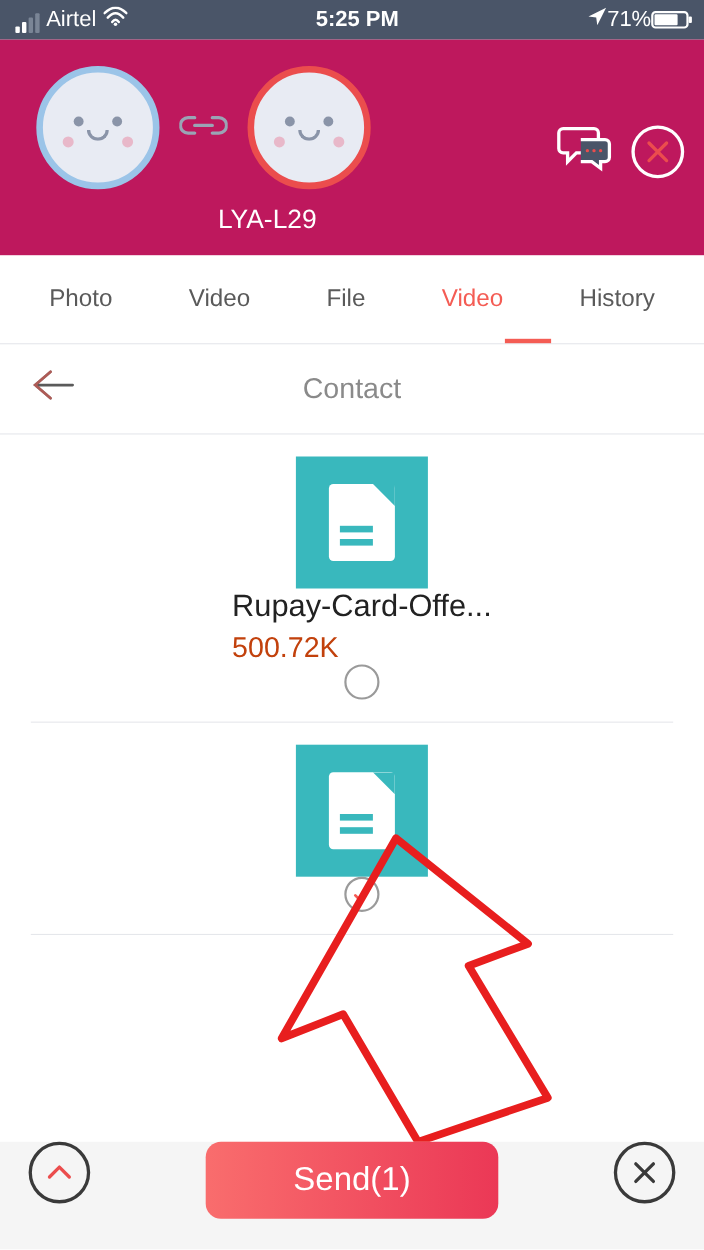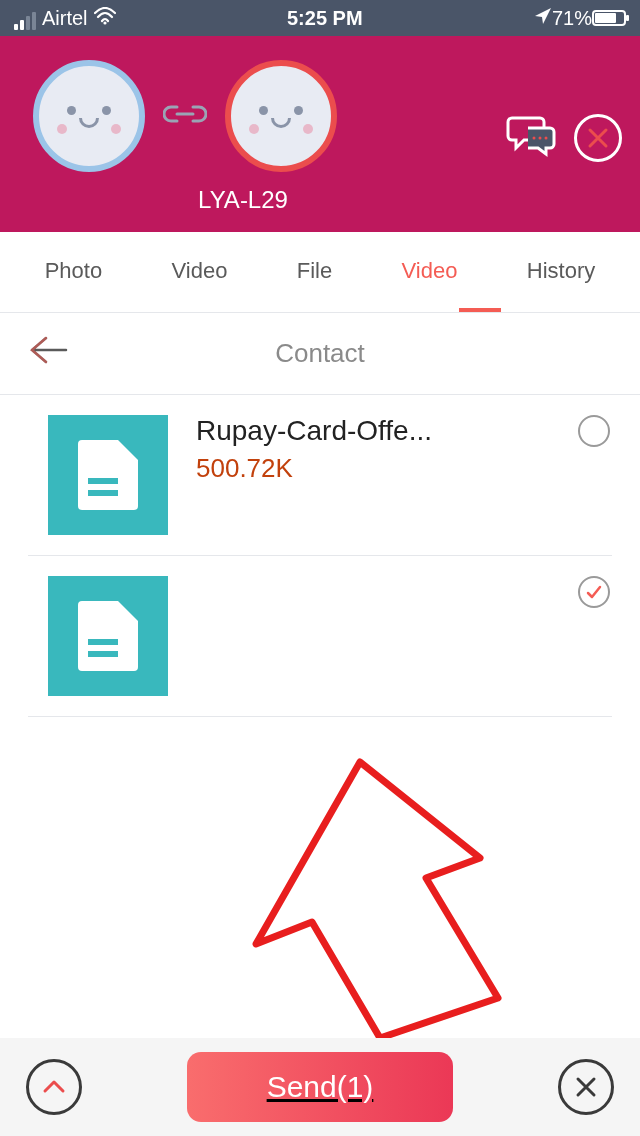--- a/index.html
+++ b/index.html
@@ -36,37 +36,37 @@
   .tabs { display:flex; justify-content:space-around; padding:26px 10px 14px 10px; border-bottom:1px solid #e5e7eb; position:relative;}
   .tab { font-size:22px; color:#5a5a5a; cursor:pointer; padding-bottom:14px;}
   .tab.active { color:#f45c54; }
   .tab-underline { position:absolute; height:4px; background:#f45c54; bottom:0; }
 
   .previous-row { display:flex; align-items:center; padding:22px 28px; border-bottom:1px solid #e5e7eb;}
   .back-arrow { color:#f45c54; font-size:28px; }
   .previous-label { flex:1; text-align:center; font-size:26px; color:#8a8a8a; margin-left:-40px;}
 
   .file-list { }
-  .file-row { display:flex; padding:20px 30px 20px 48px; border-bottom:1px solid #e5e7eb; gap:28px; margin:0 28px;}
+  .file-row { display:flex; align-items:center; padding:20px 30px 20px 48px; border-bottom:1px solid #e5e7eb; margin:0 28px;flex-direction:column;}
   .file-row:first-child{ margin-left:0; margin-right:28px; padding-left:48px; border-bottom:1px solid #e5e7eb; margin:0 28px;}
   .file-list .file-row { margin-left:28px; margin-right:28px; padding-left:20px; padding-right:2px;}
   .file-thumb { width:120px; height:120px; background:#39b8bd; display:flex; align-items:center; justify-content:center; flex-shrink:0;}
   .doc-icon { width:60px; height:70px; background:#fff; border-radius:4px; position:relative;}
   .doc-icon::before{content:''; position:absolute; right:0; top:0; width:20px; height:20px; background:#39b8bd; clip-path:polygon(0 0,100% 100%,100% 0);}
   .doc-icon::after{content:''; position:absolute; left:10px; top:38px; width:30px; height:6px; background:#39b8bd; box-shadow:0 12px 0 #39b8bd;}
   .file-info { flex:1; min-width:0;}
   .file-name { font-size:28px; color:#222; white-space:nowrap; overflow:hidden; text-overflow:ellipsis; margin-bottom:6px;}
   .file-size { font-size:26px; color:#c2410c;}
   .file-check { width:32px; height:32px; border:2px solid #9a9a9a; border-radius:50%; display:flex; align-items:center; justify-content:center; flex-shrink:0;}
   .file-check.checked { border-color:#9a9a9a;}
   .file-check.checked svg { stroke:#f45c54; }
 
   .annotation-arrow { position:absolute; pointer-events:none; }
 
-  .bottom-bar { position:absolute; bottom:0; left:0; right:0; height:98px; background:#f5f5f5; display:flex; align-items:center; justify-content:space-between; padding:0 26px;text-decoration:underline;}
+  .bottom-bar { position:absolute; bottom:0; left:0; right:0; height:98px; background:#f5f5f5; display:flex; align-items:flex-start; justify-content:space-between; padding:0 26px;}
   .expand-circle { width:56px; height:56px; border:3px solid #3a3a3a; border-radius:50%; display:flex; align-items:center; justify-content:center;}
   .expand-circle svg { stroke:#eb4d4d; }
   .send-btn { background:linear-gradient(90deg,#f96d6d,#eb3856); color:#fff; font-size:30px; font-weight:500; padding:18px 80px; border:none; border-radius:14px; cursor:pointer;}
   .cancel-circle { width:56px; height:56px; border:3px solid #3a3a3a; border-radius:50%; display:flex; align-items:center; justify-content:center; font-size:28px; color:#3a3a3a;}
 
   .screen { position:relative; width:640px; height:1136px; overflow:hidden;}
 </style>
 </head>
 <body>
 

